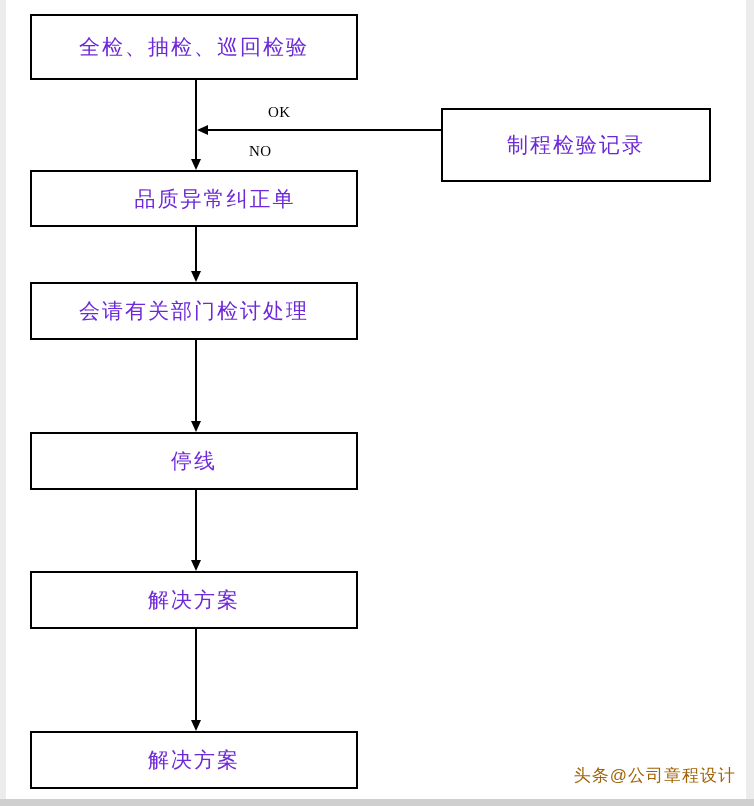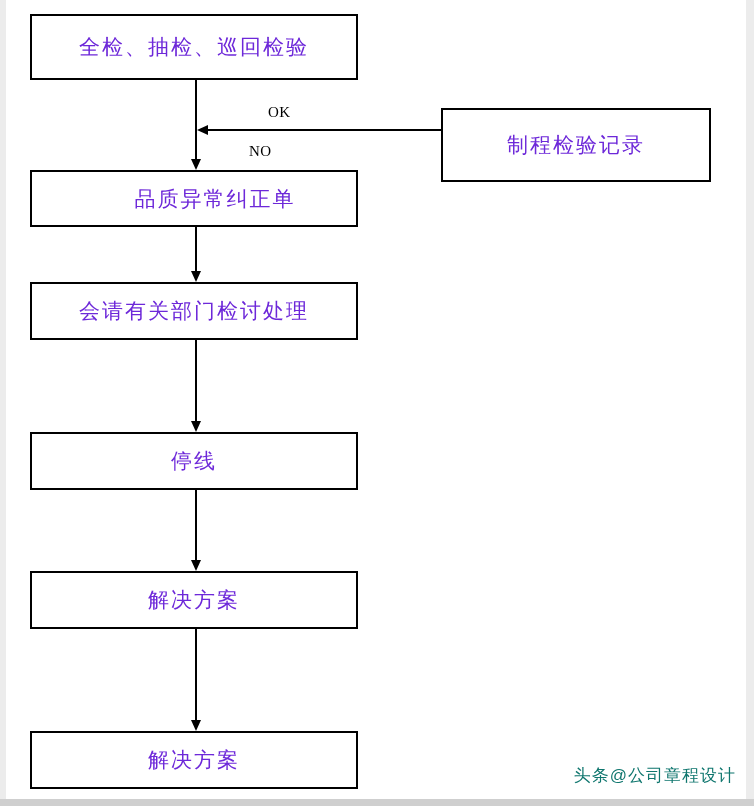--- a/index.html
+++ b/index.html
@@ -46,21 +46,21 @@
   .edge-label{
     position:absolute;
     font-size:15px;
     color:#000;
     font-family:Liberation Serif, serif;
     letter-spacing:0.5px;
     text-align:right;
   }
   .watermark{
     position:absolute;
-    color:#0f766e;
+    color:#a16207;
     font-size:17px;
     letter-spacing:1px;
     font-family:"Liberation Sans","DejaVu Sans",sans-serif;
   }
 </style>
 </head>
 <body>
 
 <div class="canvas">
 

